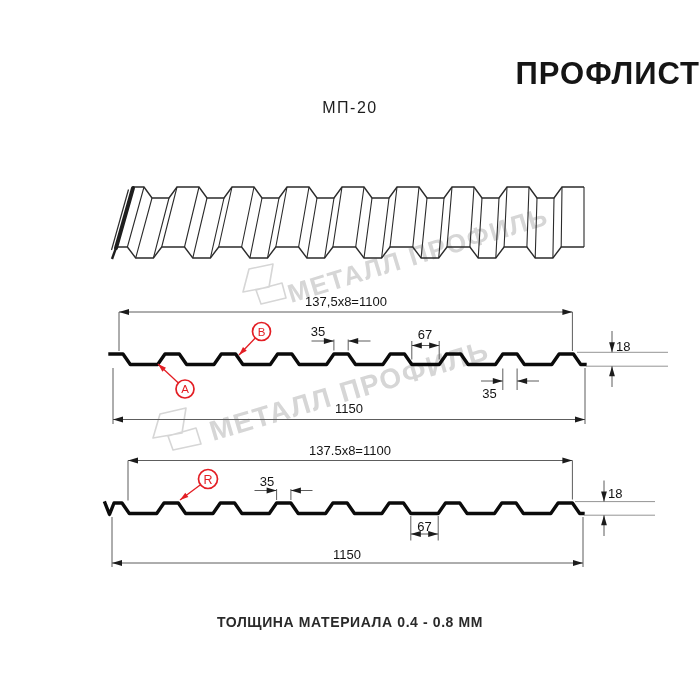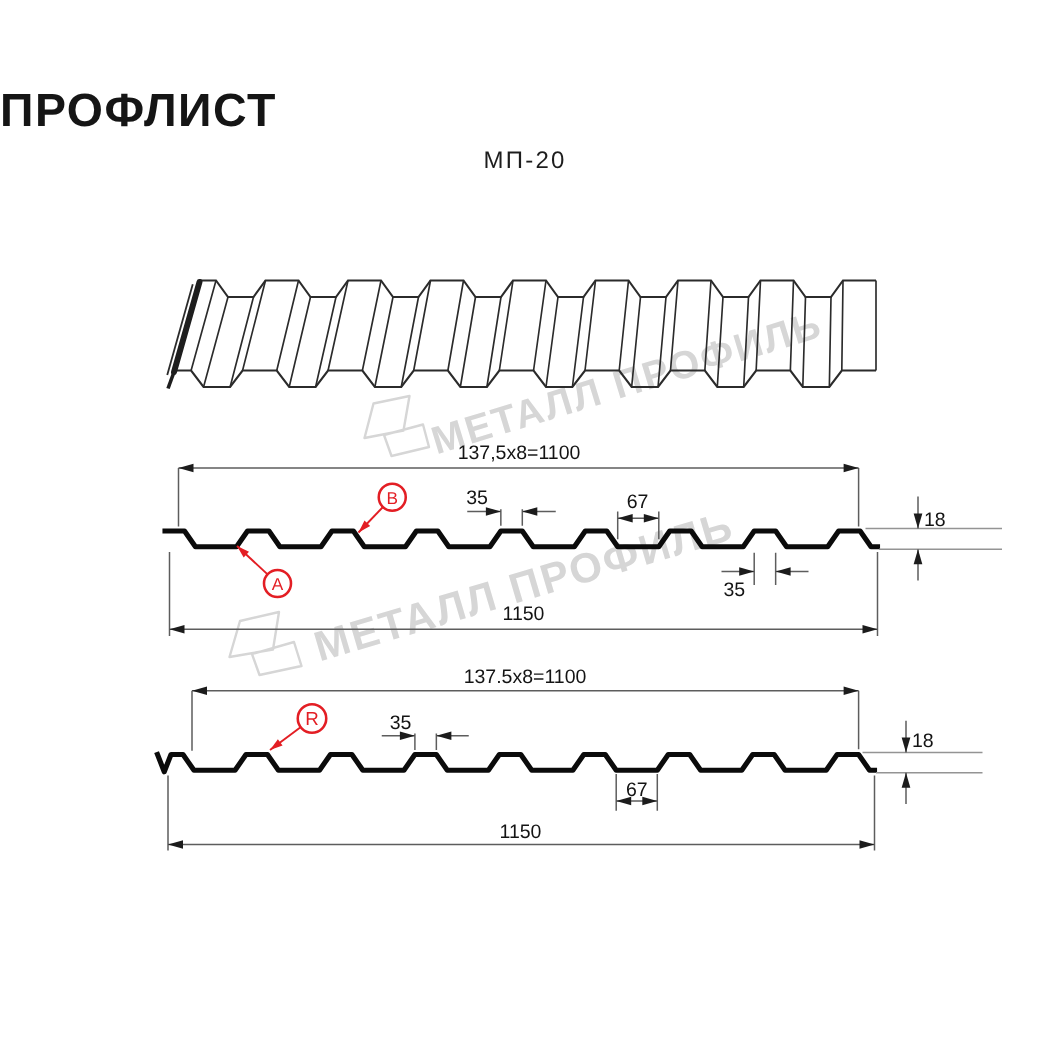--- a/index.html
+++ b/index.html
@@ -1,18 +1,18 @@
 <!DOCTYPE html>
 <html style="--red: #e31e24; --wm: #d6d6d6; --ink: #0b0b0b;"><head>
 <meta charset="utf-8">
 <style>
   html,body{margin:0;padding:0;background:#fff;}
   .page{position:relative;width:700px;height:700px;background:#fff;overflow:hidden;
         font-family:"Liberation Sans",sans-serif;}
-  .title{position:absolute;left:0;right:0;top:56px;text-align:left;
+  .title{position:absolute;left:0;right:0;top:56px;text-align:right;
          font-weight:700;font-size:31px;letter-spacing:1px;color:#151515;}
   .subtitle{position:absolute;left:0;right:0;top:99px;text-align:center;
          font-weight:400;font-size:16px;letter-spacing:1.5px;color:#1d1d1d;}
   .footer{position:absolute;left:0;right:0;top:614px;text-align:center;
          font-weight:700;font-size:14px;letter-spacing:.6px;color:#2a2a2a;}
   .draw{position:absolute;left:0;top:0;}
   .prof{fill:none;stroke:var(--ink,#0b0b0b);stroke-width:3.4;stroke-linejoin:round;stroke-linecap:square;}
   .dim{stroke:#5d5d5d;stroke-width:1;fill:none;}
   .ref{stroke:#949494;stroke-width:1;fill:none;}
   .dimtxt{font-family:"Liberation Sans",sans-serif;font-size:13px;fill:#141414;}
@@ -169,13 +169,14 @@
       </g>
 
       <g>
         <line class="redln" x1="200.8" y1="484.5" x2="180" y2="500" marker-end="url(#ar)"></line>
         <circle class="redcirc" cx="208" cy="479" r="9.5"></circle>
         <text class="redtxt" x="208" y="483.5" text-anchor="middle" style="font-size:12.5px">R</text>
       </g>
     </g>
   </svg>
 
+  <div class="footer">ТОЛЩИНА МАТЕРИАЛА 0.4 - 0.8 ММ</div>
 </div>
 
 </body></html>

